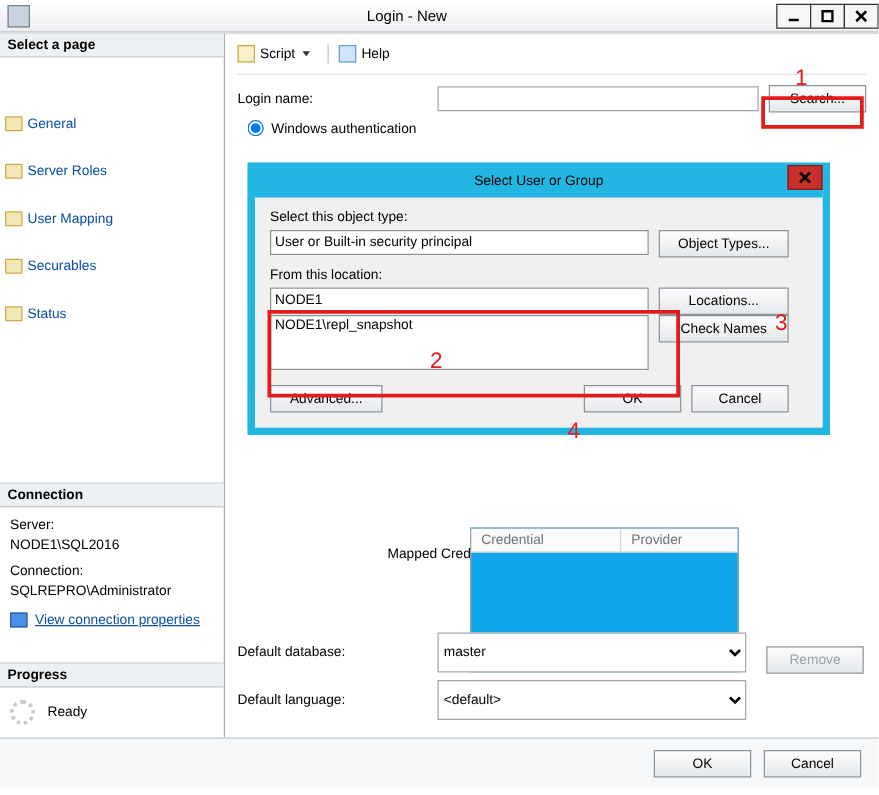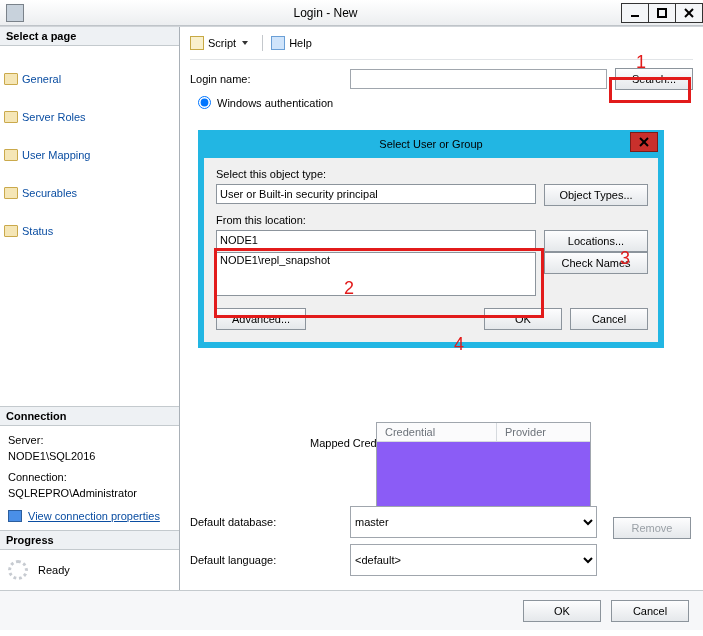--- a/index.html
+++ b/index.html
@@ -9,21 +9,21 @@
 .titlebar { height: 26px; background: linear-gradient(#fff,#eceef0); border-bottom: 1px solid #bfc4c9; display: flex; align-items: center; }
 .titlebar .ticon { width: 18px; height: 18px; margin: 0 6px; background: #c8d2dc; border: 1px solid #7a828a; }
 .titlebar .title { flex: 1; text-align: center; font-size: 12px; }
 .titlebar .winbtns { display: flex; }
 .titlebar .winbtn { width: 28px; height: 20px; border: 1px solid #333; background: #f4f6f8; display: flex; align-items: center; justify-content: center; margin-left: -1px; }
 .titlebar .winbtn:first-child { margin-left: 0; }
 .titlebar .winbtn svg { width: 10px; height: 10px; }
 
 
 .maingrid { display: grid; grid-template-columns: 180px 1fr; height: 564px; border-top: 1px solid #d0d4d8; }
-.leftcol { border-right: 1px solid #a9b0b7; display: flex; flex-direction: column; }
+.leftcol { border-right: 1px solid #a9b0b7; display: flex; flex-direction: column; gap: 20px; }
 
 .panehdr { background: #eef1f4; border-bottom: 1px solid #c4cace; padding: 3px 6px; font-weight: bold; }
 .sidelist { padding: 2px 2px 0 2px; flex: 0 0 auto; }
 .sideitem { display: flex; align-items: center; gap: 4px; padding: 1px 2px; cursor: pointer; margin-top: 24px; }
 .sideitem .sicon { width: 14px; height: 12px; background: #f5e6b6; border: 1px solid #caa94b; border-radius: 1px; }
 .sideitem .slabel { color: #0b4ea2; }
 
 .connbox { border-top: 1px solid #c4cace; margin-top: auto; }
 .connbody { padding: 6px 8px; line-height: 1.5; }
 .linkline { display: flex; align-items: center; gap: 6px; margin-top: 6px; }
@@ -45,35 +45,35 @@
 .formrow { display: flex; align-items: center; margin: 6px 0; }
 .formrow .flabel { width: 160px; }
 .formrow input[type=text] { flex: 1; height: 20px; border: 1px solid #a0a6ad; background: #fff; padding: 1px 3px; }
 .formrow select { flex: 1; height: 32px; border: 1px solid #a0a6ad; background: #fff; }
 .btn { height: 22px; border: 1px solid #8c949c; background: linear-gradient(#fdfdfe,#e5e8eb); padding: 0 12px; cursor: pointer; min-width: 78px; }
 .btn:disabled, .btn.disabled { color: #9aa0a6; cursor: default; }
 .radrow { display: flex; align-items: center; gap: 6px; margin-left: 8px; }
 input[type=radio] { margin: 0; }
 
 .credhdr { margin: 10px 0 2px 60px; }
-.credbox { margin-left: 176px; border: 1px solid #a0a6ad; height: 116px; background: #8b5cf6; display: flex; flex-direction: column; }
+.credbox { margin-left: 176px; border: 1px solid #a0a6ad; height: 116px; background: #0ea5e9; display: flex; flex-direction: column; }
 .credcols { display: flex; border-bottom: 1px solid #d6dade; background: #fbfbfc; }
 .credcols div { padding: 3px 8px; border-right: 1px solid #d6dade; color: #6d737a; }
 .credcols div:first-child { width: 120px; }
 .credcols div:last-child { flex: 1; border-right: none; }
 
 
 .footerbar { height: 40px; border-top: 1px solid #c4cace; background: #f6f7f9; display: flex; align-items: center; justify-content: flex-end; gap: 10px; padding: 0 14px; }
 
 
 .modal { position: absolute; left: 198px; top: 130px; width: 466px; border: 6px solid #22b6e3; background: #f0f0f0; }
 .modal .mtitle { background: #22b6e3; color: #000; text-align: center; height: 22px; line-height: 16px; font-size: 12px; position: relative; }
 .modal .mclose { position: absolute; right: 0; top: -4px; width: 28px; height: 20px; background: #c9302c; display: flex; align-items: center; justify-content: center; border: 1px solid #7a1c19; }
 .modal .mclose svg { width: 10px; height: 10px; }
-.modal .mbody { padding: 10px 10px 12px 12px; background: #f0f0f0; }
+.modal .mbody { padding: 10px 27px 12px 12px; background: #f0f0f0; }
 .mrow { margin-bottom: 4px; }
 .mflex { display: flex; align-items: flex-start; gap: 8px; }
 .mflex input[type=text] { flex: 1; height: 20px; border: 1px solid #8c949c; background: #fff; padding: 1px 3px; }
 .mflex textarea { flex: 1; height: 44px; border: 1px solid #8c949c; background: #fff; padding: 1px 3px; font-family: inherit; font-size: 11px; resize: none; }
 .mbtn { width: 104px; height: 22px; border: 1px solid #8c949c; background: linear-gradient(#fdfdfe,#e5e8eb); cursor: pointer; }
 .mlink { color: #196ad4; text-decoration: underline; cursor: pointer; }
 .mbuttons { display: flex; gap: 8px; margin-top: 12px; }
 .mbuttons .spacer { flex: 1; }
 
 

